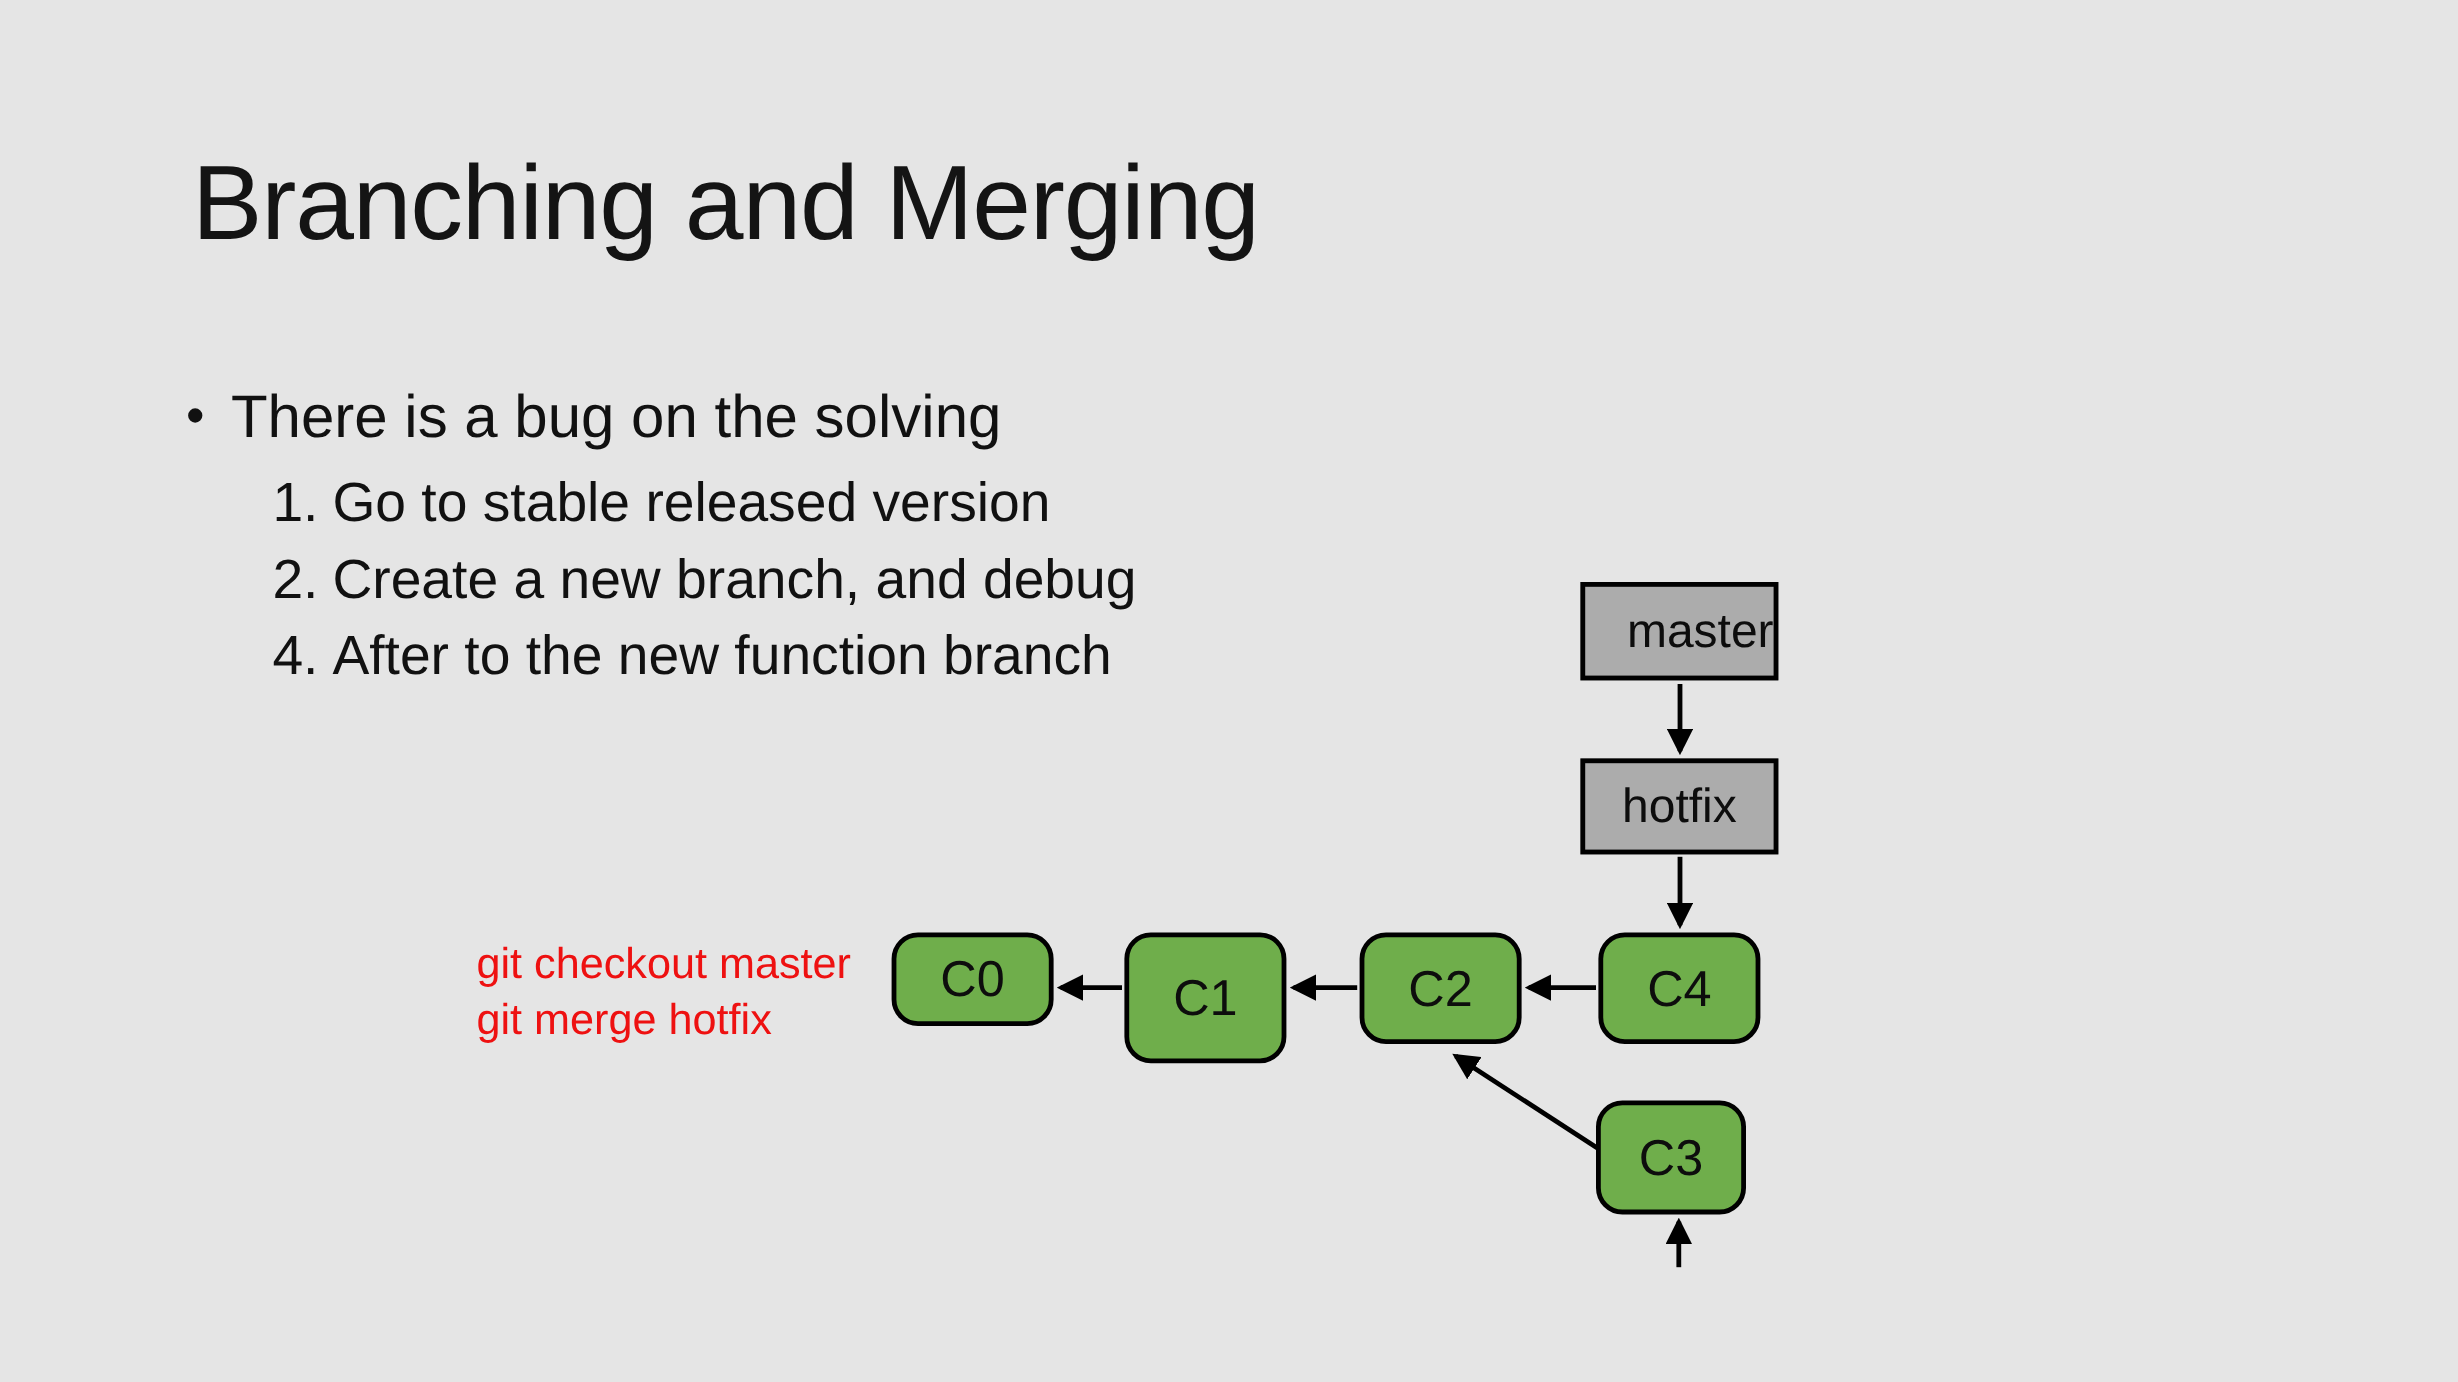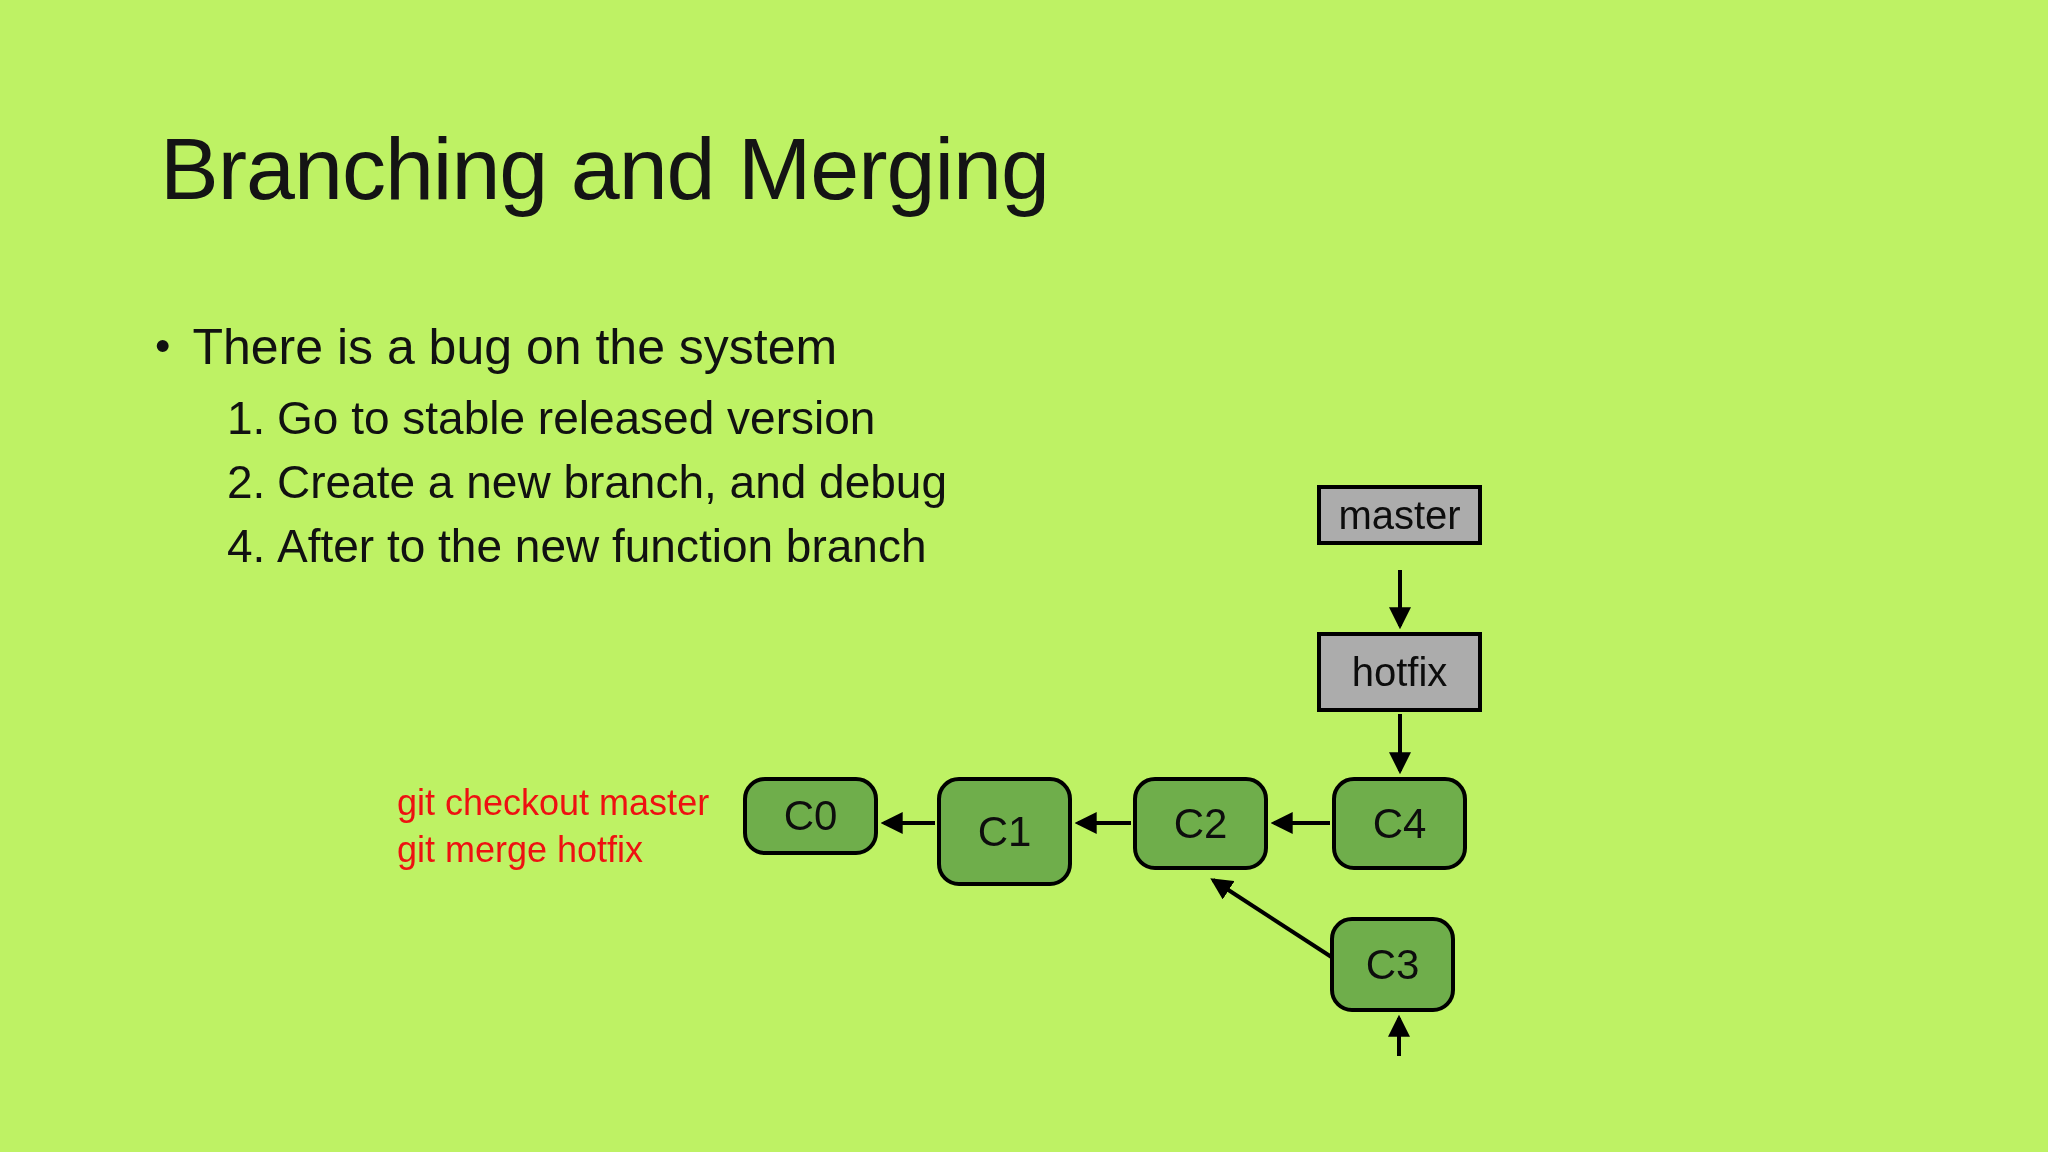--- a/index.html
+++ b/index.html
@@ -1,20 +1,20 @@
 <!DOCTYPE html>
 <html><head>
 <meta charset="utf-8">
 <style>
   html, body { margin: 0; padding: 0; background: #ffffff; }
   .slide {
     position: relative;
     width: 2048px;
     height: 1152px;
-    background: #bef264;
+    background: #e5e5e5;
     font-family: "Liberation Sans", sans-serif;
     color: #111111;
     overflow: hidden;
   }
   .title {
     position: absolute;
     left: 160px;
     top: 118px;
     font-size: 88px;
     font-weight: 300;
@@ -62,21 +62,21 @@
   .arrow-layer line { stroke: #000000; stroke-width: 4; }
 </style>
 </head>
 <body>
 
 <div class="slide">
 
   <div class="title">Branching and Merging</div>
 
   <div class="bullet-line">
-    <span class="bullet-glyph">•</span><span>There is a bug on the system</span>
+    <span class="bullet-glyph">•</span><span>There is a bug on the solving</span>
   </div>
 
   <div class="steps">
     <div class="step">
       <span class="step-num">1.</span><span>Go to stable released version</span>
     </div>
     <div class="step">
       <span class="step-num">2.</span><span>Create a new branch, and debug</span>
     </div>
     <div class="step">
@@ -97,21 +97,21 @@
     </defs>
     <line x1="1400" y1="570" x2="1400" y2="626" marker-end="url(#ah)"></line>
     <line x1="1400" y1="714" x2="1400" y2="771" marker-end="url(#ah)"></line>
     <line x1="935" y1="823" x2="884" y2="823" marker-end="url(#ah)"></line>
     <line x1="1131" y1="823" x2="1078" y2="823" marker-end="url(#ah)"></line>
     <line x1="1330" y1="823" x2="1274" y2="823" marker-end="url(#ah)"></line>
     <line x1="1333" y1="958" x2="1213" y2="880" marker-end="url(#ah)"></line>
     <line x1="1399" y1="1056" x2="1399" y2="1018" marker-end="url(#ah)"></line>
   </svg>
 
-  <div class="node branch" style="left:1317px; top:485px; width:165px; height:60px;">
+  <div class="node branch" style="left:1317px; top:485px; width:165px; height:82px;justify-content:flex-end;">
     <span>master</span>
   </div>
   <div class="node branch" style="left:1317px; top:632px; width:165px; height:80px;">
     <span>hotfix</span>
   </div>
 
   <div class="node commit" style="left:743px; top:777px; width:135px; height:78px;">
     <span>C0</span>
   </div>
   <div class="node commit" style="left:937px; top:777px; width:135px; height:109px;">

